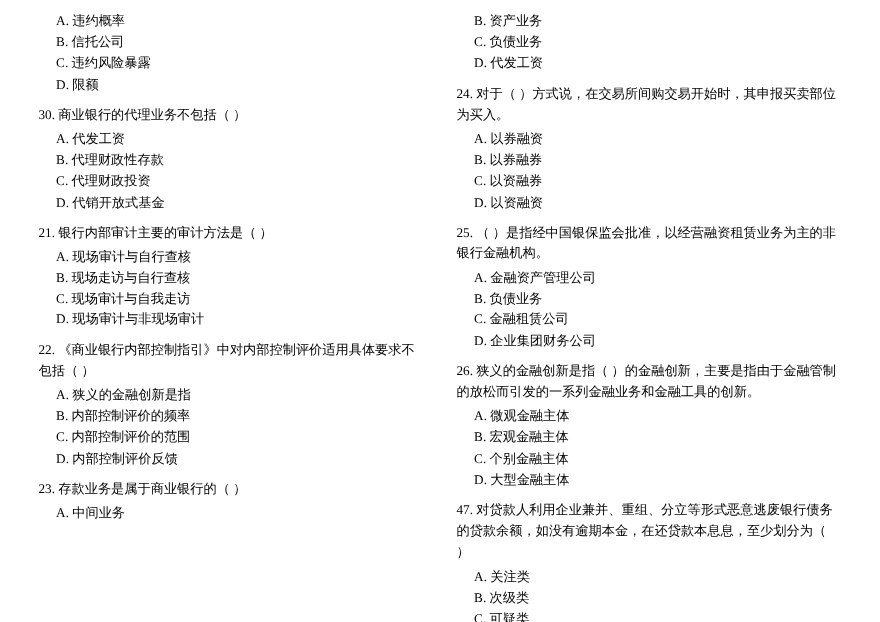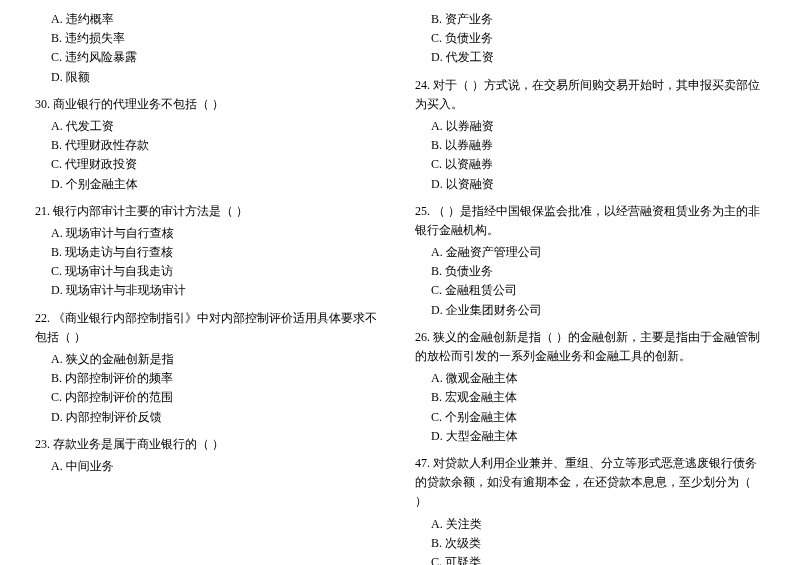--- a/index.html
+++ b/index.html
@@ -48,32 +48,32 @@
   </style>
 </head>
 <body>
 
 <div class="page-content">
 
   <div class="column column-left">
 
     <div class="question-block">
       <div class="option">A. 违约概率</div>
-      <div class="option">B. 违约损失率</div>
+      <div class="option">B. 信托公司</div>
       <div class="option">C. 违约风险暴露</div>
       <div class="option">D. 限额</div>
     </div>
 
 
     <div class="question-block">
       <div class="question-title">30. 商业银行的代理业务不包括（    ）</div>
       <div class="option">A. 代发工资</div>
       <div class="option">B. 代理财政性存款</div>
       <div class="option">C. 代理财政投资</div>
-      <div class="option">D. 个别金融主体</div>
+      <div class="option">D. 代销开放式基金</div>
     </div>
 
     <div class="question-block">
       <div class="question-title">21. 银行内部审计主要的审计方法是（    ）</div>
       <div class="option">A. 现场审计与自行查核</div>
       <div class="option">B. 现场走访与自行查核</div>
       <div class="option">C. 现场审计与自我走访</div>
       <div class="option">D. 现场审计与非现场审计</div>
     </div>
 

